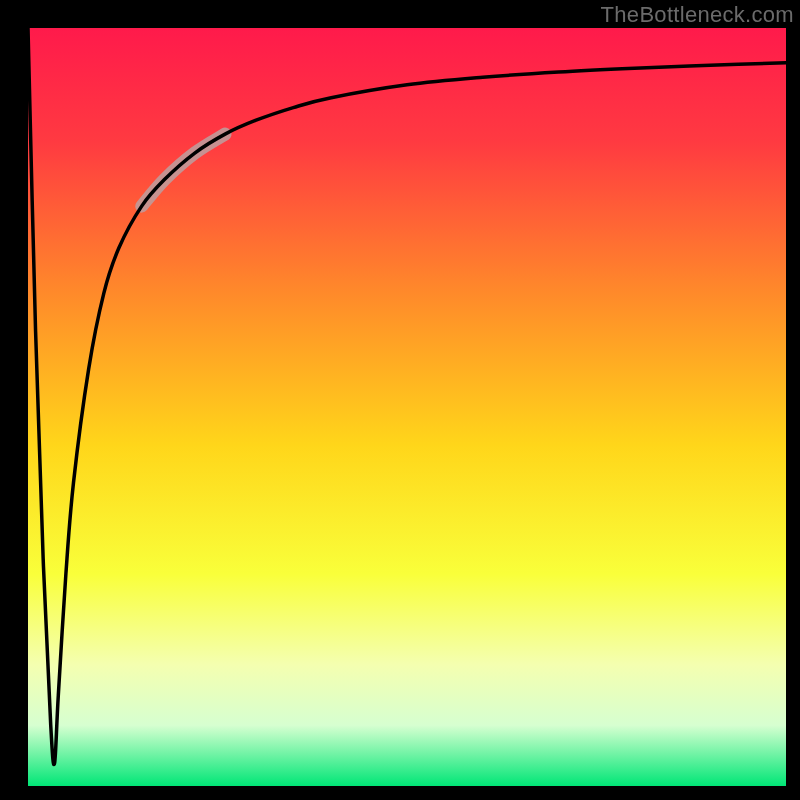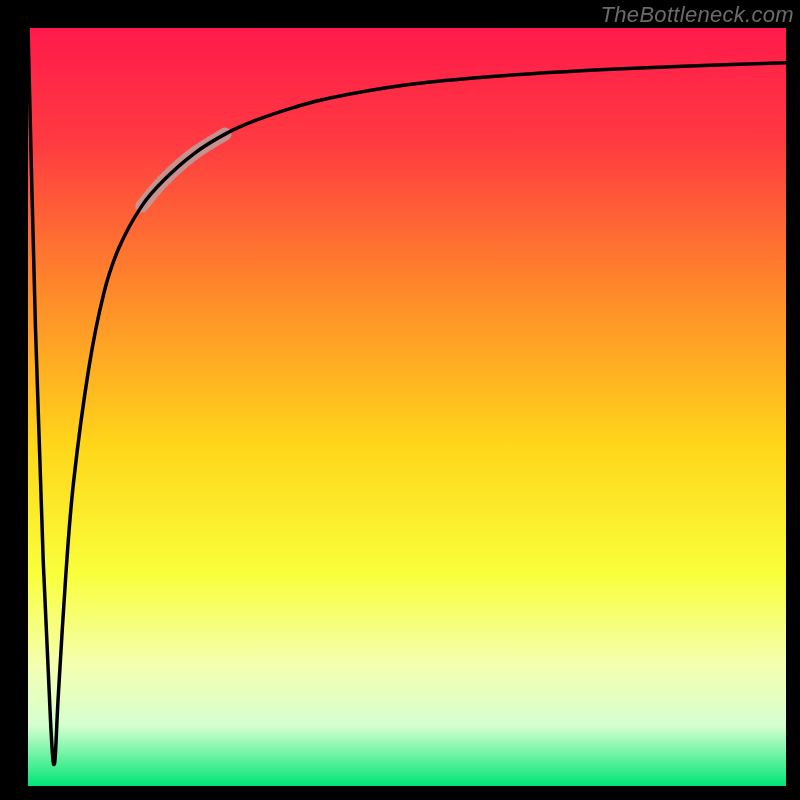--- a/index.html
+++ b/index.html
@@ -7,21 +7,20 @@
     padding: 0;
     width: 800px;
     height: 800px;
     background: #ffffff;
     font-family: Arial, Helvetica, sans-serif;
   }
   .frame {
     position: relative;
     width: 800px;
     height: 648px;
-    font-style: italic;
   }
   .watermark {
     position: absolute;
     top: 2px;
     right: 6px;
     color: #6b6b6b;
     font-size: 22px;
     font-weight: 400;
     letter-spacing: 0.3px;
   }

